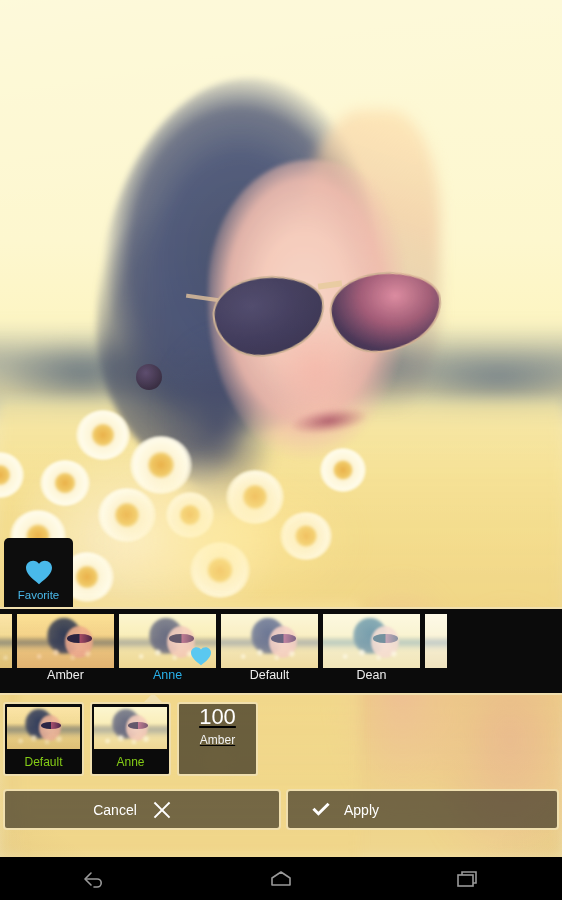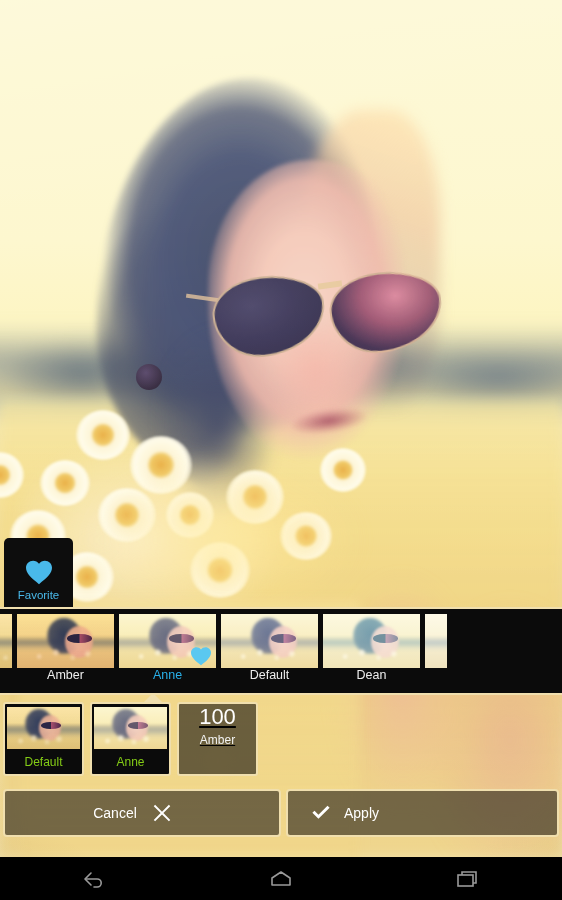--- a/index.html
+++ b/index.html
@@ -403,21 +403,21 @@
   
   .action-bar {
     position: absolute;
     left: 3px; top: 789px;
     width: 556px; height: 53px;
     display: flex;
     gap: 5px;
     z-index: 9;
   }
   .act-btn {
-    height: 48px;
+    height: 41px;
     background: rgba(40,36,26,.62);
     border: 2px solid #f0dfae;
     border-radius: 4px;
     display: flex;
     align-items: center;
     color: #fff;
     font-size: 14px;
   }
   .act-cancel {
     flex: 0 0 278px;

